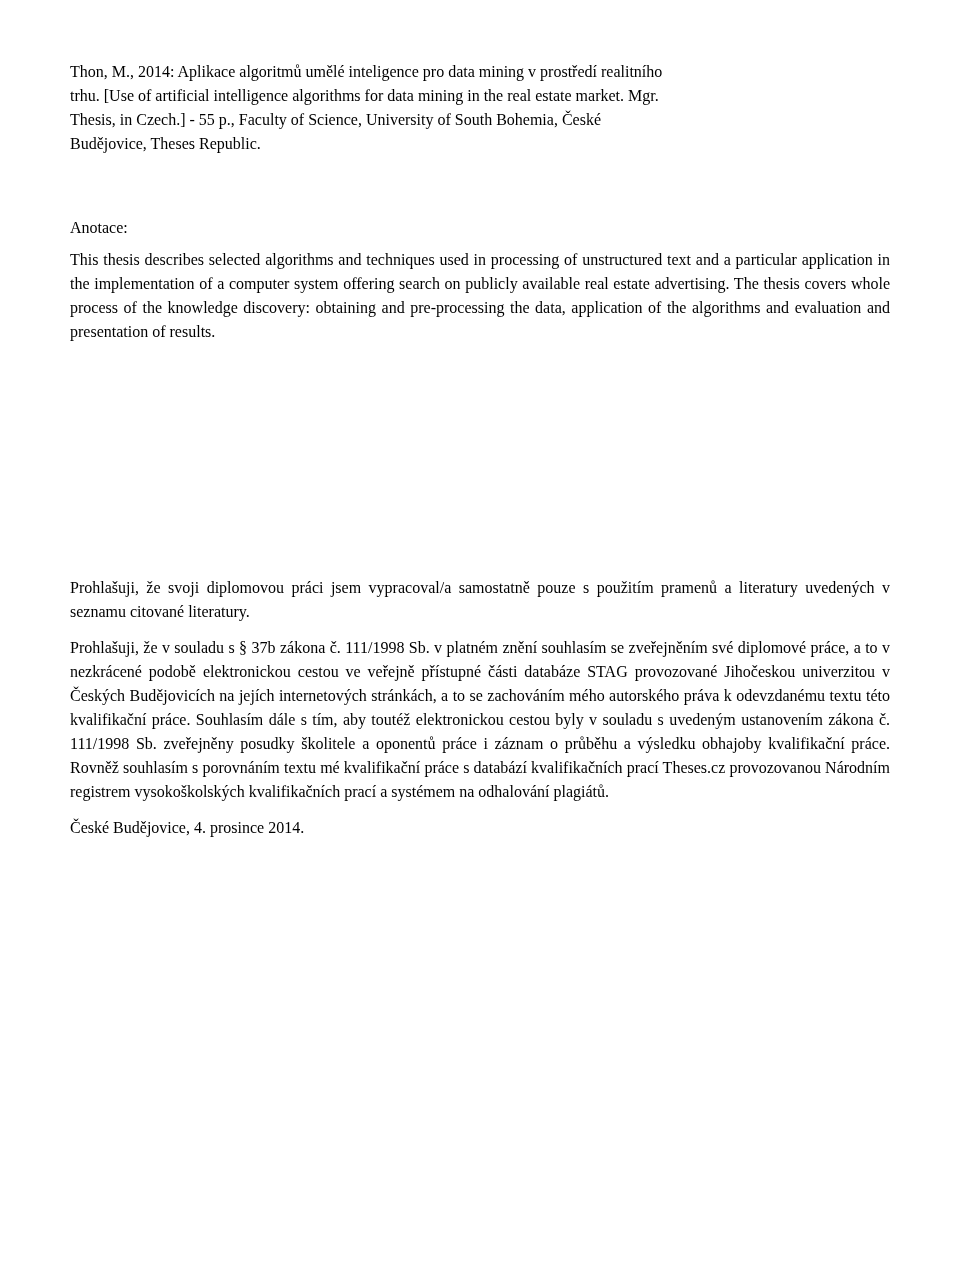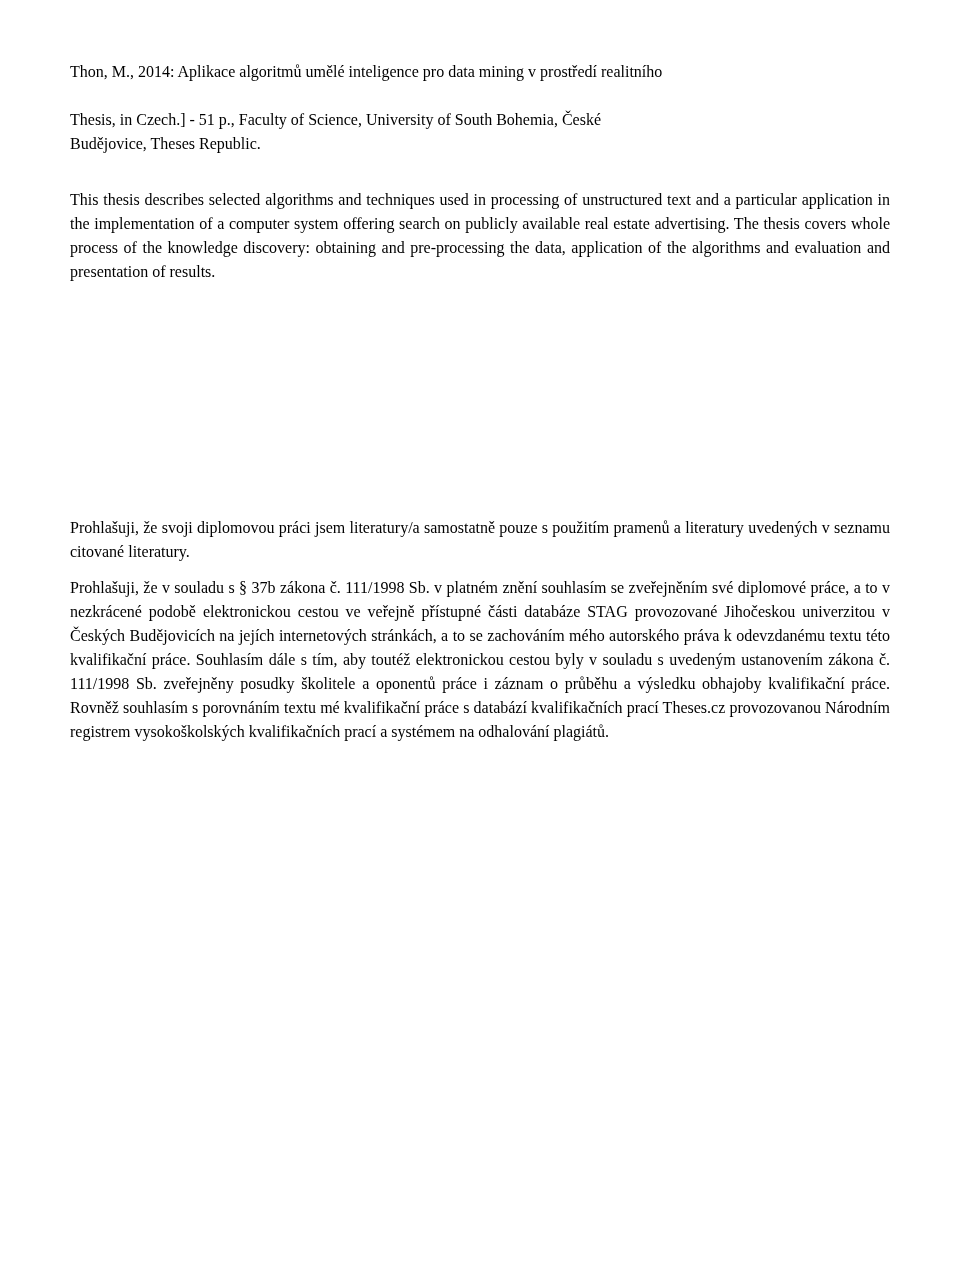--- a/index.html
+++ b/index.html
@@ -53,39 +53,43 @@
     }
   </style>
 </head>
 <body>
 
 <div class="page">
 
   <div class="text-block">
     <p class="paragraph">
       <span>Thon, M., 2014: Aplikace algoritmů umělé inteligence pro data mining v prostředí realitního</span><br>
-      <br>
-      <span>Thesis, in Czech.] - 51 p., Faculty of Science, University of South Bohemia, České</span><br>
+      <span>trhu. [Use of artificial intelligence algorithms for data mining in the real estate market. Mgr.</span><br>
+      <span>Thesis, in Czech.] - 55 p., Faculty of Science, University of South Bohemia, České</span><br>
       <span>Budějovice, Theses Republic.</span>
     </p>
   </div>
 
   <div class="small-spacer"></div>
 
   <div class="text-block">
+    <p class="section-heading">Anotace:</p>
     <p class="paragraph">This thesis describes selected algorithms and techniques used in processing of unstructured text and a particular application in the implementation of a computer system offering search on publicly available real estate advertising. The thesis covers whole process of the knowledge discovery: obtaining and pre-processing the data, application of the algorithms and evaluation and presentation of results.</p>
   </div>
 
   <div class="spacer"></div>
 
   <div class="text-block">
-    <p class="paragraph">Prohlašuji, že svoji diplomovou práci jsem literatury/a samostatně pouze s použitím pramenů a literatury uvedených v seznamu citované literatury.</p>
+    <p class="paragraph">Prohlašuji, že svoji diplomovou práci jsem vypracoval/a samostatně pouze s použitím pramenů a literatury uvedených v seznamu citované literatury.</p>
   </div>
 
   <div class="text-block">
     <p class="paragraph">
       <span>Prohlašuji, že v souladu s § 37b zákona č. 111/1998 Sb. v platném znění souhlasím se </span>
       <span>zveřejněním své diplomové práce, a to v nezkrácené podobě elektronickou cestou ve veřejně přístupné části databáze STAG provozované Jihočeskou univerzitou v Českých Budějovicích na jejích internetových stránkách, a to se zachováním mého autorského práva k odevzdanému textu této kvalifikační práce. Souhlasím dále s tím, aby toutéž elektronickou cestou byly v souladu s uvedeným ustanovením zákona č. 111/1998 Sb. zveřejněny posudky školitele a oponentů práce i záznam o průběhu a výsledku obhajoby kvalifikační práce. Rovněž souhlasím s porovnáním textu mé kvalifikační práce s databází kvalifikačních prací Theses.cz provozovanou Národním registrem vysokoškolských kvalifikačních prací a systémem na odhalování plagiátů.</span>
     </p>
   </div>
 
+  <div class="text-block">
+    <p class="paragraph">České Budějovice, 4. prosince 2014.</p>
+  </div>
 
 </div>
 
 </body></html>

